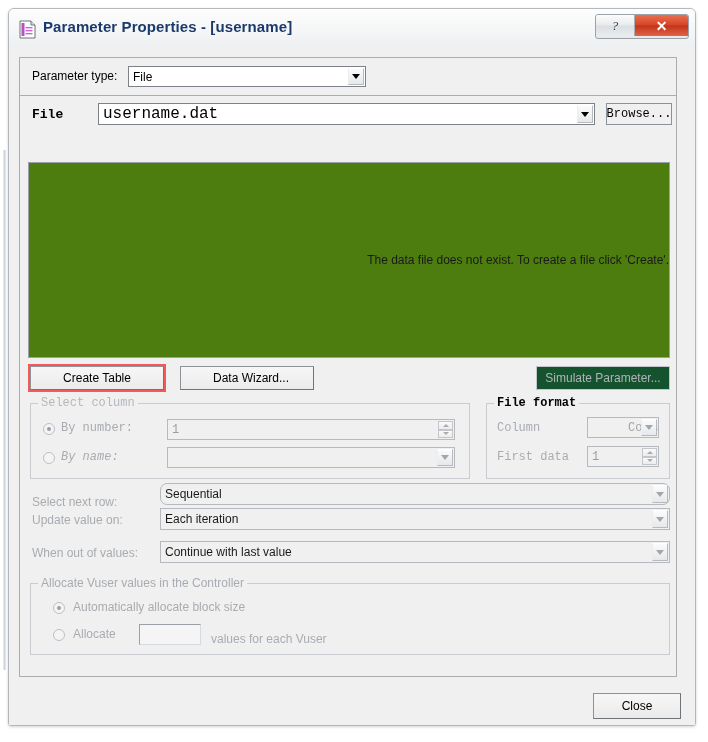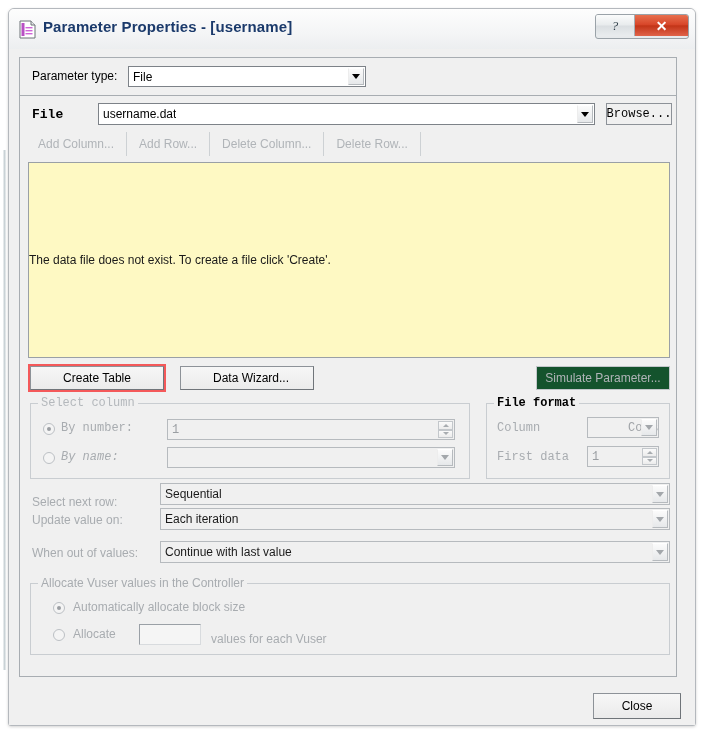--- a/index.html
+++ b/index.html
@@ -225,26 +225,27 @@
     box-sizing: border-box;
     white-space: nowrap;
   }
 
   
   .data-area {
     position: absolute;
     left: 8px; top: 104px;
     width: 642px;
     height: 196px;
-    background: #fef9c3;
+    background: #4d7c0f;
     border: 1px solid #9aa0a6;
     box-sizing: border-box;
     display: flex;
     align-items: center;
-    justify-content: flex-start;
+    justify-content: flex-end;
+    padding-left: 28px;
   }
   .data-msg {
     font-size: 12px;
     color: #1a1a1a;
   }
 
   
   .btn3d {
     position: absolute;
     background: linear-gradient(to bottom, #f6f6f6, #ebebeb);
@@ -463,34 +464,28 @@
           <span class="val">File</span>
           <span class="combo-arrow">
               <i class="tri-down"></i>
             </span>
         </div>
       </div>
 
       <div class="row-file">
         <span class="lbl-file">File</span>
         <div class="combo" style="left:78px; top:7px; width:497px; height:22px;">
-          <span class="val" style="font-family:Liberation Sans, sans-serif; font-size:12px;">username.dat</span>
+          <span class="val" style="font-family:Liberation Mono, monospace; font-size:16px;">username.dat</span>
           <span class="combo-arrow">
               <i class="tri-down"></i>
             </span>
         </div>
         <div class="btn-browse" style="left:586px; top:7px; width:66px; height:22px;">Browse...</div>
       </div>
 
-      <div class="tool-row">
-        <div class="tool-btn">Add Column...</div>
-        <div class="tool-btn">Add Row...</div>
-        <div class="tool-btn">Delete Column...</div>
-        <div class="tool-btn">Delete Row...</div>
-      </div>
 
       <div class="data-area">
         <span class="data-msg">The data file does not exist. To create a file click 'Create'.</span>
       </div>
 
       <div class="btn3d" style="left:10px; top:308px; width:134px; height:24px;">Create Table</div>
       <div class="highlight-box" style="left:8px; top:306px; width:138px; height:28px;"></div>
 
       <div class="btn3d" style="left:160px; top:308px; width:134px; height:24px;padding-left:8px;">Data Wizard...</div>
 
@@ -542,21 +537,21 @@
                 <i class="tri-up-sm"></i>
               </div>
             <div>
                 <i class="tri-down-sm"></i>
               </div>
           </span>
         </div>
       </div>
 
       <span class="dim-label" style="left:12px; top:437px;">Select next row:</span>
-      <div class="combo-lite" style="left:140px; top:425px; width:510px; height:22px;">
+      <div class="combo-lite" style="left:140px; top:425px; width:510px; height:22px;border-radius:7px;">
         <span class="val">Sequential</span>
         <span class="combo-arrow">
             <i class="tri-down dim"></i>
           </span>
       </div>
 
       <span class="dim-label" style="left:12px; top:455px;">Update value on:</span>
       <div class="combo-lite" style="left:140px; top:450px; width:510px; height:22px;">
         <span class="val">Each iteration</span>
         <span class="combo-arrow">

